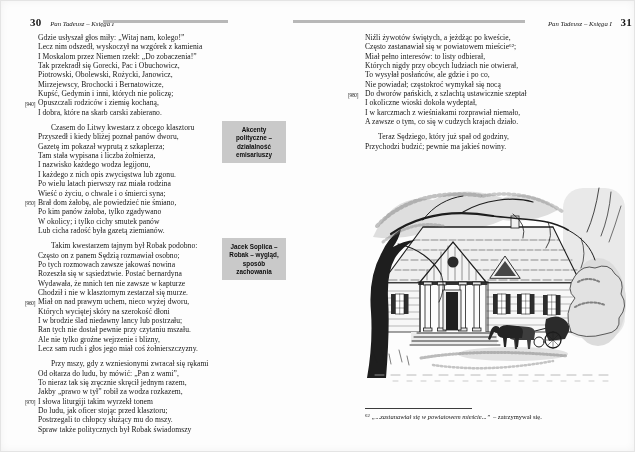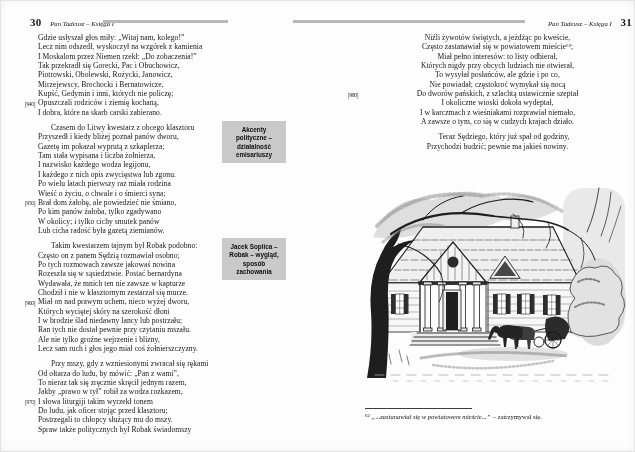--- a/index.html
+++ b/index.html
@@ -14,21 +14,21 @@
   .pg-num{font-weight:bold;font-size:11px;font-style:normal;letter-spacing:.2px;}
   .hdr-title{font-style:italic;margin:0 7px;font-size:6.8px;}
   .hdr-right .hdr-title{margin-right:7px;margin-left:0;}
   .hdr-rule{position:absolute;top:20px;height:2.6px;background:#b8b8b8;}
   .rule-left{left:103px;width:125px;}
   .rule-right{left:293px;width:232px;}
 
   
   .poem{position:absolute;top:33px;font-size:7.6px;line-height:9.35px;letter-spacing:.05px;}
   .poem-left{left:38px;width:205px;}
-  .poem-right{left:365px;width:265px;text-align:center;}
+  .poem-right{left:365px;width:265px;}
   .stanza{margin-bottom:6px;}
   .pline{position:relative;white-space:nowrap;}
   .pline.ind{padding-left:13px;}
   .lnum{position:absolute;left:-13px;top:1.6px;font-size:5.2px;letter-spacing:-.2px;color:#1a1a1a;}
   .poem-right .lnum{left:-17px;}
 
   
   .mnote{position:absolute;left:222px;width:60px;background:#c9c9c9;padding:5px 2px 4px;
     font-family:"Liberation Sans","DejaVu Sans",sans-serif;font-weight:bold;
     font-size:6.3px;line-height:8.3px;text-align:center;color:#0c0c0c;}

